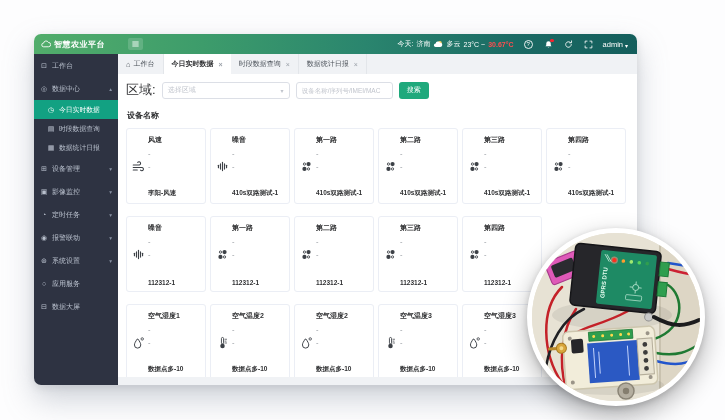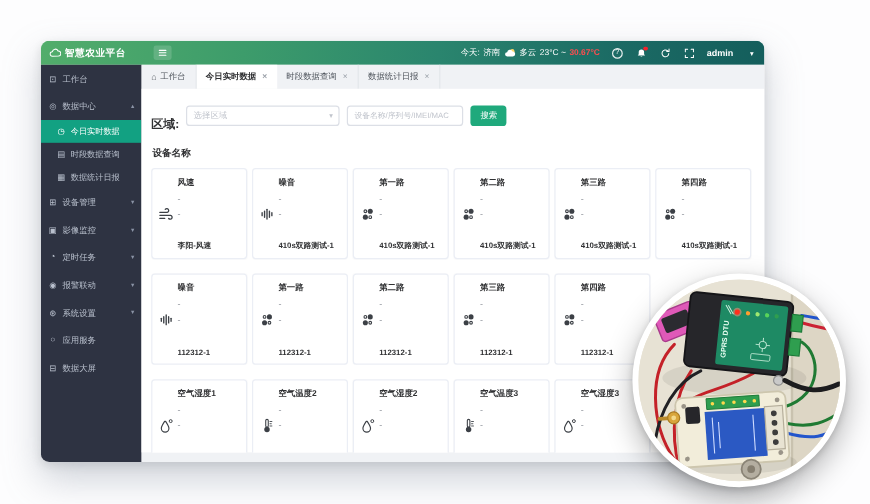--- a/index.html
+++ b/index.html
@@ -25,21 +25,21 @@
   .hdr-right { margin-left:auto; display:flex; align-items:center; gap:9px; padding-right:9px; }
   .weather { display:flex; align-items:center; gap:3px; font-size:7px; white-space:nowrap; }
   .weather svg { width:10px; height:8px; }
   .temp-high { color:#ff4d4f; font-weight:bold; }
   .hicon { display:flex; align-items:center; justify-content:center; width:11px; height:11px; cursor:pointer; }
   .help-ring { width:9px; height:9px; border:1px solid rgba(255,255,255,.9); border-radius:50%;
     font-size:6px; line-height:7px; text-align:center; }
   .bell-wrap { position:relative; }
   .bell-dot { position:absolute; right:0; top:0; width:3.5px; height:3.5px; border-radius:50%; background:#f5222d; }
   .hicon svg { width:9px; height:9px; }
-  .user { display:flex; align-items:flex-end; gap:14px; font-size:7.5px; cursor:pointer; white-space:nowrap;font-weight:bold; }
+  .user { display:flex; align-items:flex-end; gap:2px; font-size:7.5px; cursor:pointer; white-space:nowrap; }
   .user .caret { font-size:6px; }
 
   
   .appbody { flex:1; display:flex; min-height:0; }
 
   
   .sidebar { width:84px; flex:0 0 84px; background:#2e3342; color:#b9c0cd; overflow:hidden; }
   .sitem { display:flex; align-items:center; gap:4px; height:23px; padding:0 6px; font-size:7px;
     cursor:pointer; white-space:nowrap; }
   .sitem .sicon { font-size:7px; width:8px; text-align:center; flex:0 0 8px; }
@@ -51,21 +51,21 @@
   
   .content { flex:1; background:#f0f2f5; display:flex; flex-direction:column; min-width:0; }
   .tabbar { height:20px; flex:0 0 20px; display:flex; align-items:stretch; font-size:7px; color:#4a5058; }
   .tab { display:flex; align-items:center; gap:3px; padding:0 8px; border-right:1px solid #e3e6ea; cursor:pointer; white-space:nowrap; }
   .tab .home-g { font-size:7.5px; }
   .tab.active { background:#fff; font-weight:bold; color:#303133; border-right:none; }
   .tab .x { color:#9aa0a8; font-size:7px; margin-left:2px; }
 
   .panel { flex:1; background:#fff; margin-bottom:8px; padding:7px 8px 0 8px; overflow:hidden; position:relative; }
   .filter-row { display:flex; align-items:center; gap:6px; margin-bottom:11px; }
-  .flabel { font-size:10px; font-weight:bold; color:#303133;margin-top:16px; }
+  .flabel { font-size:13px; font-weight:normal; color:#303133; }
   .fselect { width:128px; height:17px; border:1px solid #dcdfe6; border-radius:3px; background:#fff;
     display:flex; align-items:center; padding:0 5px; cursor:pointer; }
   .fselect .ph { color:#c0c4cc; font-size:7px; flex:1; }
   .fselect .sc { color:#c0c4cc; font-size:6px; }
   .finput { width:97px; height:17px; border:1px solid #dcdfe6; border-radius:3px; font-size:6.5px;
     padding:0 5px; color:#606266; outline:none; }
   .finput::placeholder { color:#c0c4cc; }
   .fbtn { height:17px; padding:0 8px; background:#1fa97c; color:#fff; border:none; border-radius:3px;
     font-size:7px; cursor:pointer; }
   .section-title { font-size:8px; font-weight:bold; color:#303133; margin:0 0 7px 1px; }

